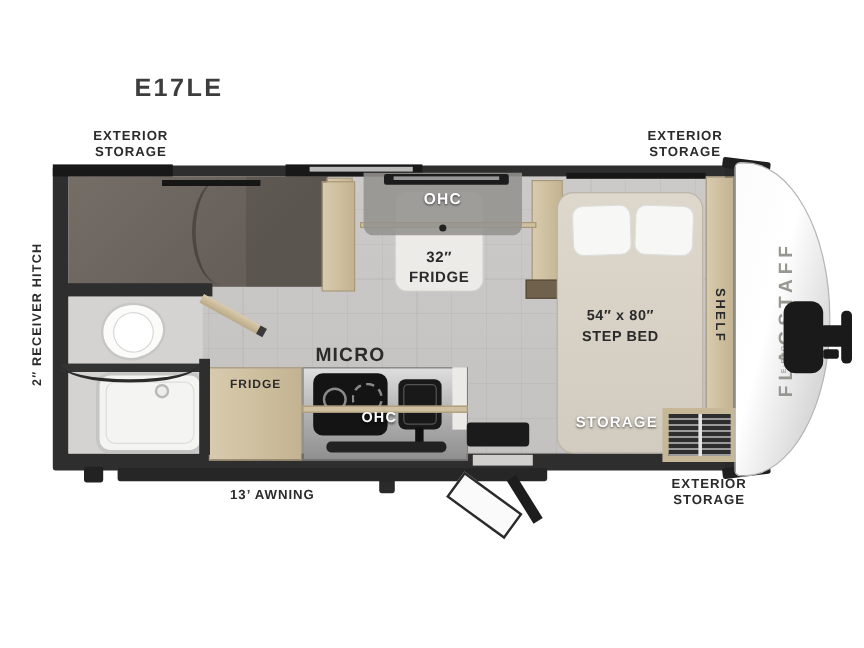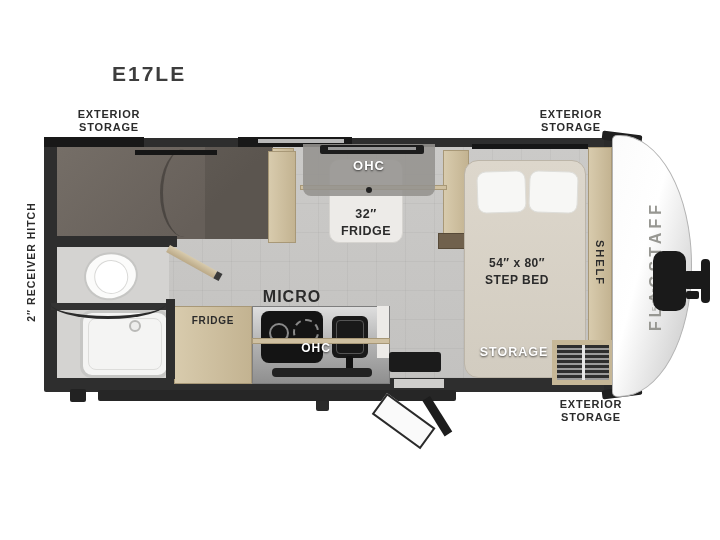--- a/index.html
+++ b/index.html
@@ -141,20 +141,21 @@
   </div>
   <div class="abs callout cal-tr">
     <div>EXTERIOR</div>
     <div>STORAGE</div>
   </div>
   <div class="abs callout cal-br">
     <div>EXTERIOR</div>
     <div>STORAGE</div>
   </div>
   <div class="abs callout cal-hitch">2″ RECEIVER HITCH</div>
+  <div class="abs callout cal-awning">13’ AWNING</div>
 
   <div class="abs body-wall"></div>
   <div class="abs floor"></div>
   <div class="abs cap-edge"></div>
   <div class="abs front-cap"></div>
   <div class="abs cap-trim cap-trim-top"></div>
   <div class="abs cap-trim cap-trim-bot"></div>
   <div class="abs brand">FLAGSTAFF</div>
   <div class="abs brand-sub">E-PRO</div>
   <div class="abs hitch hitch-tank"></div>

